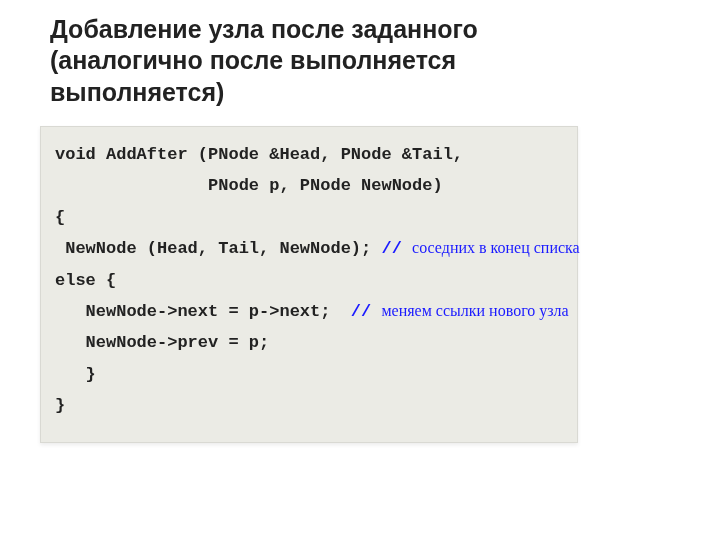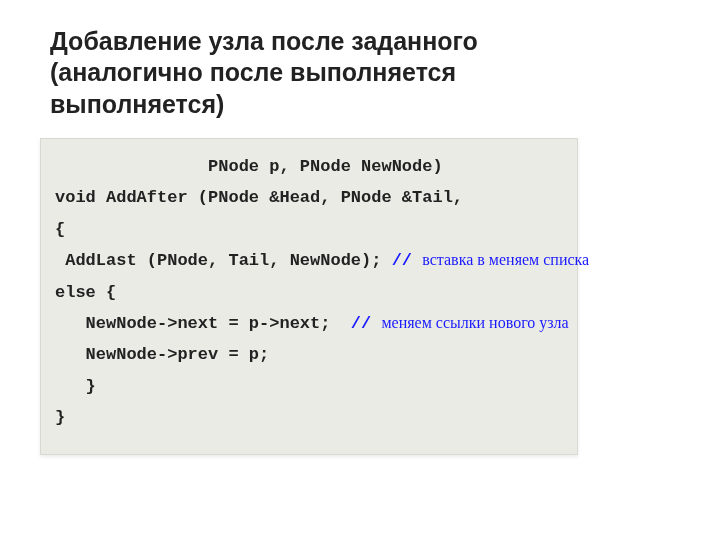--- a/index.html
+++ b/index.html
@@ -9,21 +9,21 @@
     height: 540px;
     background: #ffffff;
     font-family: Arial, Helvetica, sans-serif;
     overflow: hidden;
   }
   .slide {
     width: 618px;
     height: 540px;
     position: relative;
     box-sizing: border-box;
-    padding: 26px 50px 0 50px;
+    padding: 14px 50px 0 50px;
   }
   .title {
     font-size: 25px;
     font-weight: bold;
     color: #222;
     line-height: 1.25;
     margin: 0 0 18px 0;
   }
   .code-box {
     margin-left: -10px;
@@ -60,24 +60,24 @@
 
 <div class="slide">
 
   <div class="title">
     <span>Добавление узла после заданного</span><br>
     <span>(аналогично после выполняется</span><br>
     <span>выполняется)</span>
   </div>
 
   <div class="code-box">
+    <div class="code-line">void AddAfter (PNode &amp;Head, PNode &amp;Tail,</div>
     <div class="code-line">               PNode p, PNode NewNode)</div>
-    <div class="code-line">void AddAfter (PNode &amp;Head, PNode &amp;Tail,</div>
     <div class="code-line">{</div>
-    <div class="code-line"><span> AddLast (PNode, Tail, NewNode); </span><span class="cmt-slash">// </span><span class="cmt">вставка в меняем списка</span></div>
+    <div class="code-line"><span> NewNode (Head, Tail, NewNode); </span><span class="cmt-slash">// </span><span class="cmt">соседних в конец списка</span></div>
     <div class="code-line">else {</div>
     <div class="code-line"><span>   NewNode-&gt;next = p-&gt;next;  </span><span class="cmt-slash">// </span><span class="cmt">меняем ссылки нового узла</span></div>
     <div class="code-line">   NewNode-&gt;prev = p;</div>
     <div class="code-line">   }</div>
     <div class="code-line">}</div>
   </div>
 
 </div>
 
 </body></html>

